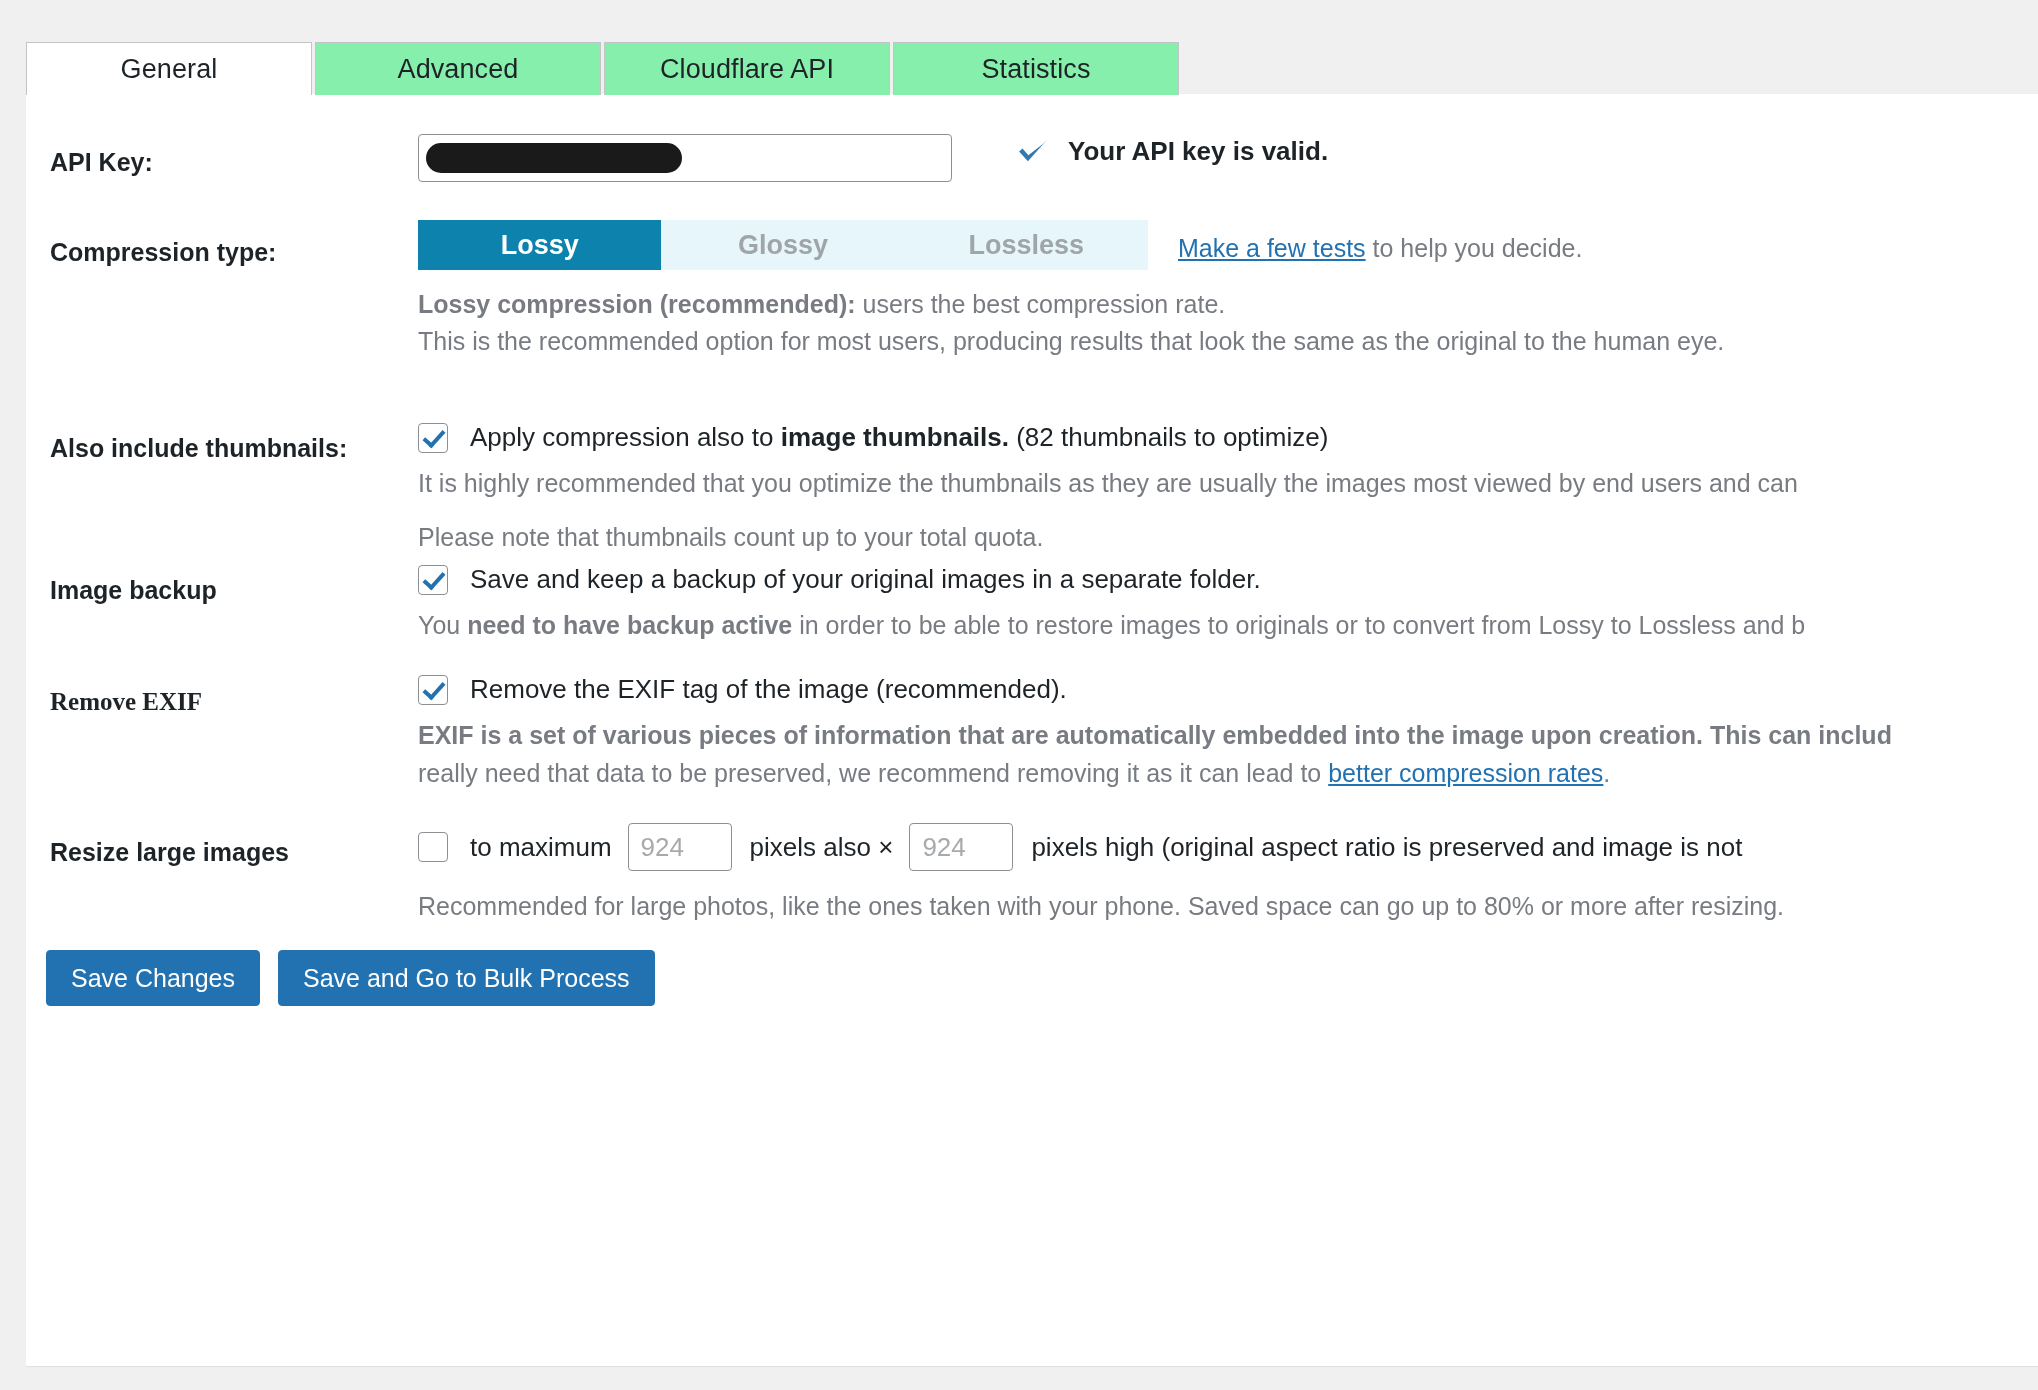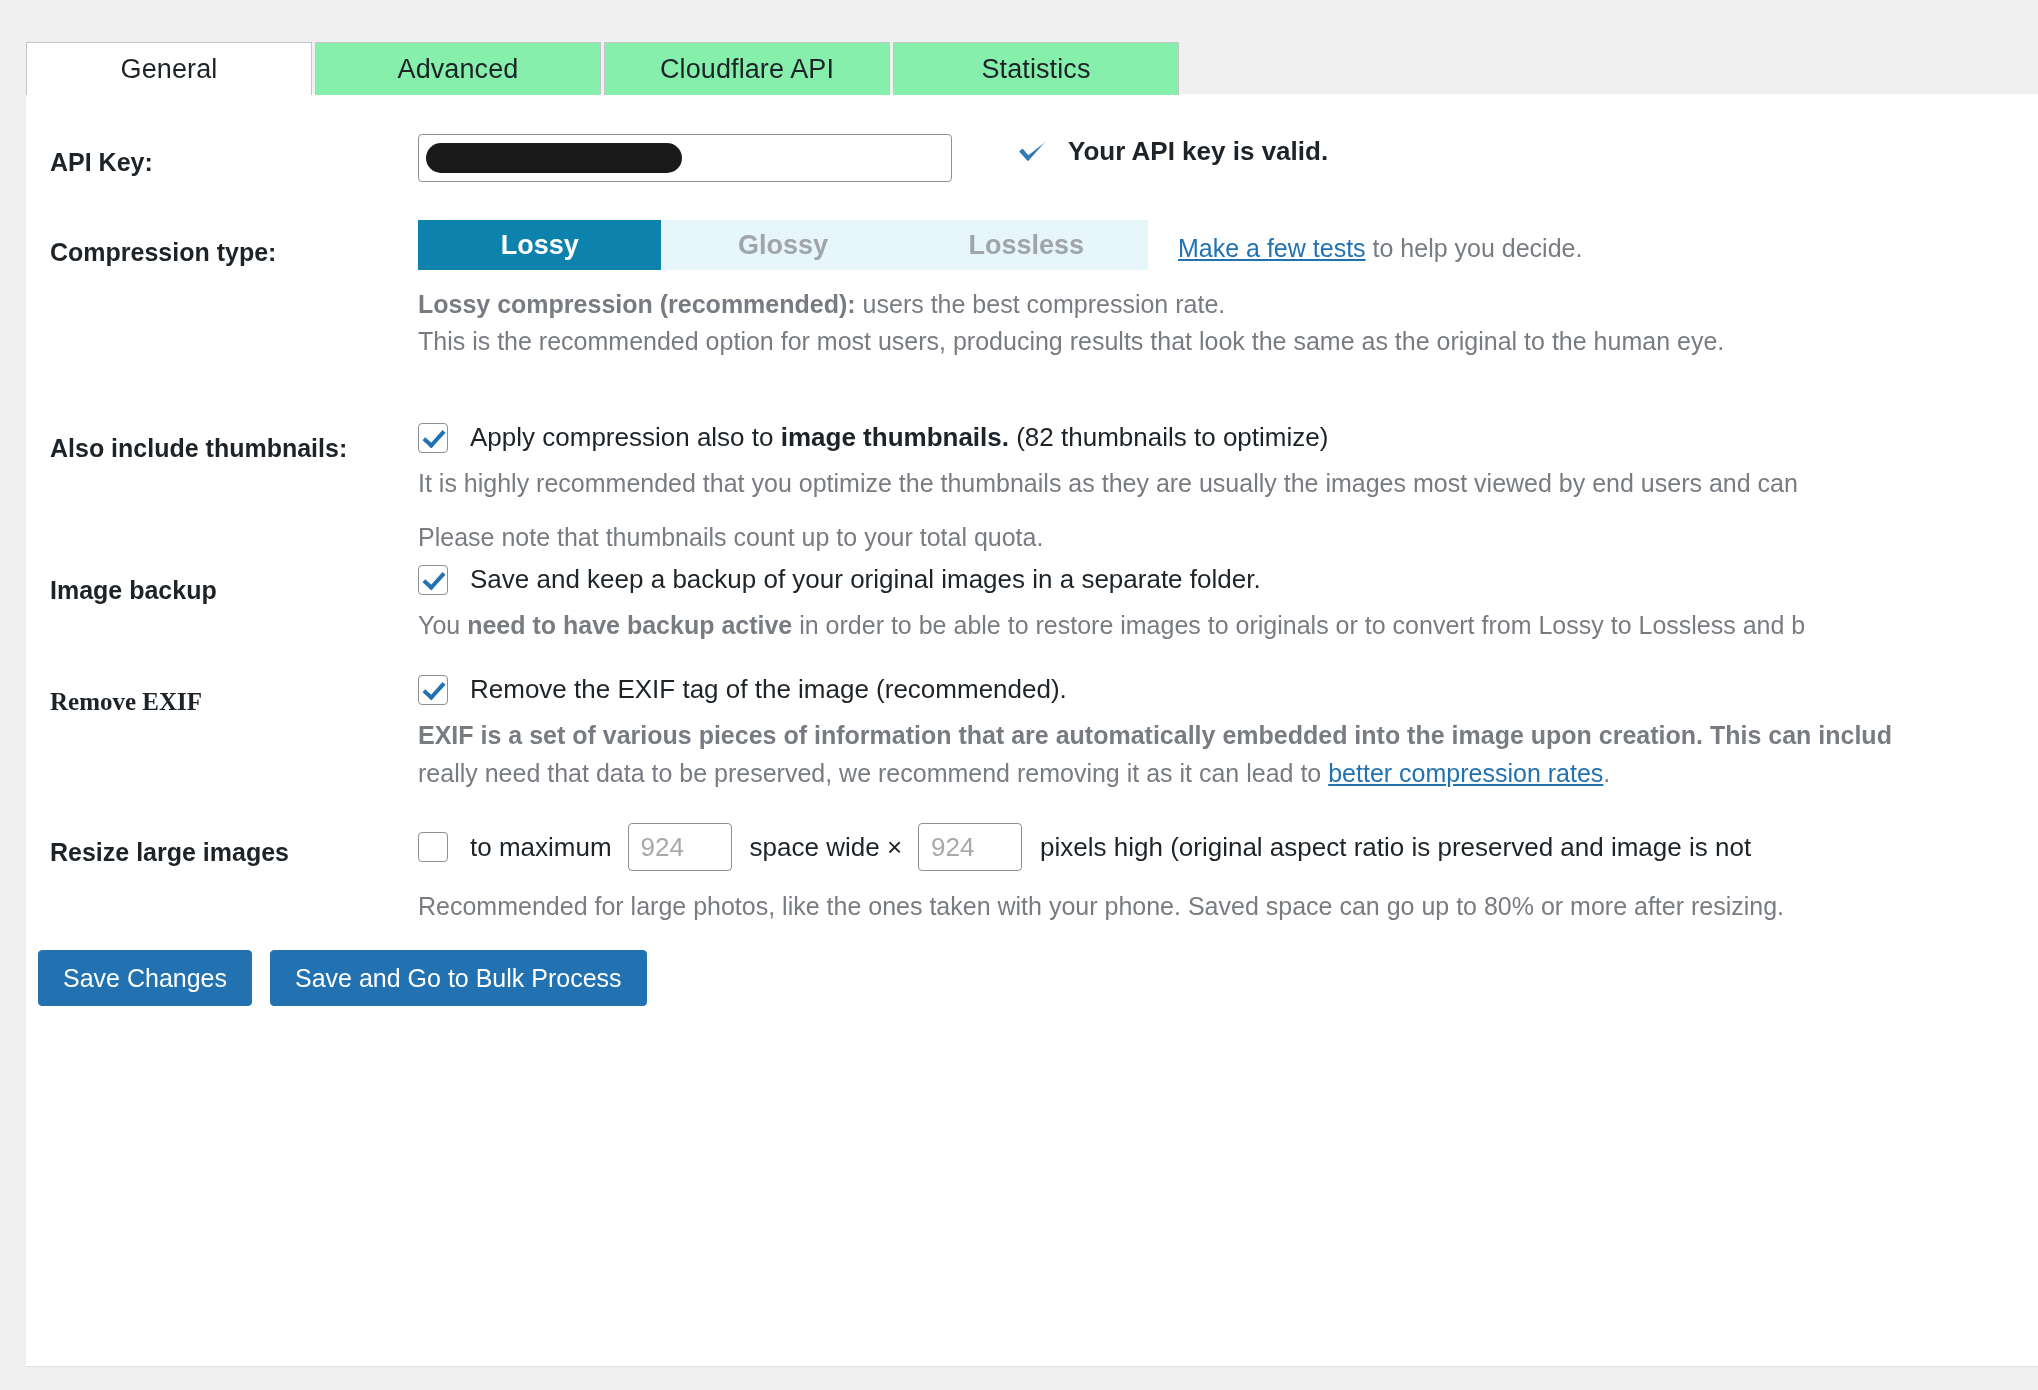--- a/index.html
+++ b/index.html
@@ -340,29 +340,29 @@
       </div>
     </div>
 
     <div class="row" style="top:722px; height:140px;">
       <div class="row-label" style="top:22px;">Resize large images</div>
       <div class="row-field" style="top:0px;">
         <div class="cb-line" style="height:62px;">
           <span class="cb"></span>
           <span class="inline-txt" style="margin-left:22px;">to maximum</span>
           <input class="num-input" type="text" style="margin-left: 16px;" placeholder="924">
-          <span class="inline-txt" style="margin-left:18px;">space wide ×</span>
+          <span class="inline-txt" style="margin-left:18px;">pixels also ×</span>
           <input class="num-input" type="text" style="margin-left: 16px;" placeholder="924">
           <span class="inline-txt" style="margin-left:18px;">pixels high (original aspect ratio is preserved and image is not</span>
         </div>
         <div class="desc" style="margin-top:14px;">Recommended for large photos, like the ones taken with your phone. Saved space can go up to 80% or more after resizing.</div>
       </div>
     </div>
 
     <div class="row" style="top:856px; height:70px;">
-      <div style="position:absolute; left:12px; top:0; display:flex; gap:18px;">
+      <div style="position:absolute; left:20px; top:0; display:flex; gap:18px;">
         <button class="btn">Save Changes</button>
         <button class="btn">Save and Go to Bulk Process</button>
       </div>
     </div>
 
   </div>
 </div>
 
 </body></html>

